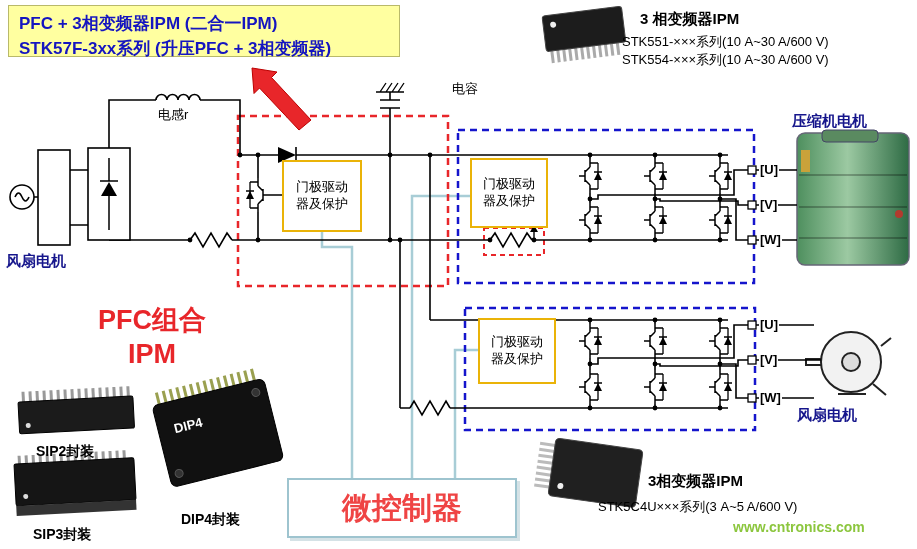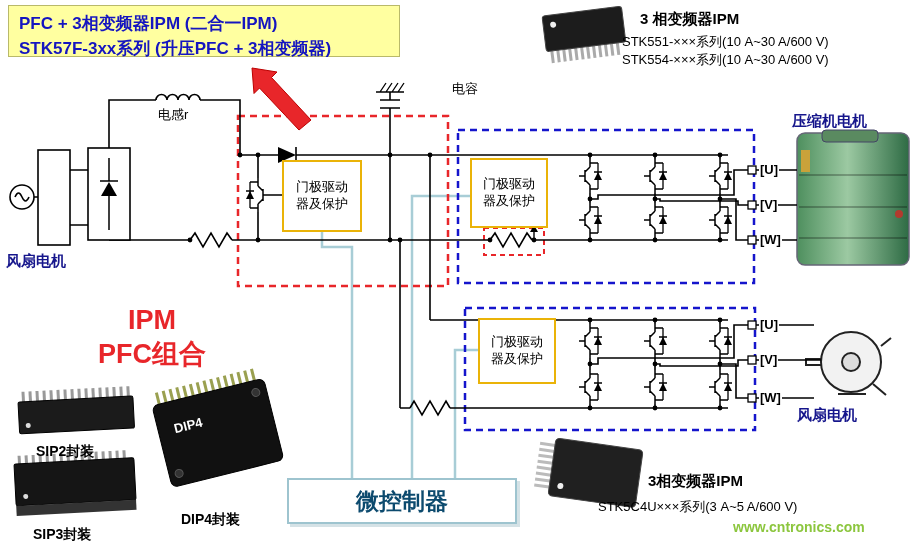--- a/index.html
+++ b/index.html
@@ -6,24 +6,24 @@
   #stage{position:relative;width:917px;height:549px;background:#fff;overflow:hidden;
          font-family:"Liberation Sans","DejaVu Sans",sans-serif;}
   #circuit-svg{position:absolute;left:0;top:0;}
   .lbl{position:absolute;white-space:nowrap;color:#000;}
   .navy{color:#16168c;font-weight:bold;}
   .header-box{position:absolute;left:8px;top:5px;width:392px;height:52px;background:#ffffa0;
               border:1px solid #b9b96a;box-sizing:border-box;padding:5px 10px;}
   .header-box div{font-size:17px;font-weight:bold;color:#1515c0;line-height:25px;white-space:nowrap;}
   .gate-driver{position:absolute;background:#fff;border:2px solid #eab308;box-sizing:border-box;
                font-size:13px;line-height:17px;text-align:center;color:#000;}
-  .mcu-box{position:absolute;left:287px;top:478px;width:230px;height:46px;background:#fff;
+  .mcu-box{position:absolute;left:287px;top:478px;width:230px;height:60px;background:#fff;
            border:2px solid #9ec4cf;box-sizing:border-box;box-shadow:3px 3px 0 #d5e2e6;
            display:flex;align-items:center;justify-content:center;
-           font-size:23px;font-weight:600;color:#0c4a6e;}
+           font-size:30px;font-weight:600;color:#ef4444;}
   .pfc-combo{position:absolute;left:62px;top:303px;width:180px;text-align:center;
              color:#e8262a;font-weight:bold;font-size:27px;line-height:34px;}
   .phase{position:absolute;font-size:13px;font-weight:bold;background:#fff;padding:0 1px;}
   .series{font-size:13px;color:#000;}
   .modtitle{font-size:15px;font-weight:bold;color:#000;}
   .pkg{font-size:14px;font-weight:bold;color:#000;}
   .watermark{position:absolute;left:733px;top:519px;font-size:14px;font-weight:bold;color:#8cc63e;}
 </style>
 </head>
 <body>
@@ -281,22 +281,22 @@
   <div class="lbl series" style="left:622px;top:33px;">STK551-×××系列(10 A~30 A/600 V)</div>
   <div class="lbl series" style="left:622px;top:51px;">STK554-×××系列(10 A~30 A/600 V)</div>
 
   <div class="lbl" style="left:158px;top:106px;font-size:13px;">电感r</div>
   <div class="lbl" style="left:408px;top:80px;font-size:13px;margin-left:44px;">电容</div>
   <div class="lbl navy" style="left:6px;top:252px;font-size:15px;">风扇电机</div>
   <div class="lbl navy" style="left:792px;top:112px;font-size:15px;">压缩机电机</div>
   <div class="lbl navy" style="left:797px;top:406px;font-size:15px;">风扇电机</div>
 
   <div class="pfc-combo">
+    <div>PFC组合</div>
     <div>IPM</div>
-    <div>PFC组合</div>
   </div>
 
   <div class="gate-driver" style="left:282px;top:160px;width:80px;height:72px;padding:16px 7px 0;">门极驱动器及保护</div>
   <div class="gate-driver" style="left:470px;top:158px;width:78px;height:70px;padding:15px 6px 0;">门极驱动器及保护</div>
   <div class="gate-driver" style="left:478px;top:318px;width:78px;height:66px;padding:13px 6px 0;">门极驱动器及保护</div>
 
   <div class="phase" style="left:759px;top:162px;">[U]</div>
   <div class="phase" style="left:759px;top:197px;">[V]</div>
   <div class="phase" style="left:759px;top:232px;">[W]</div>
 

